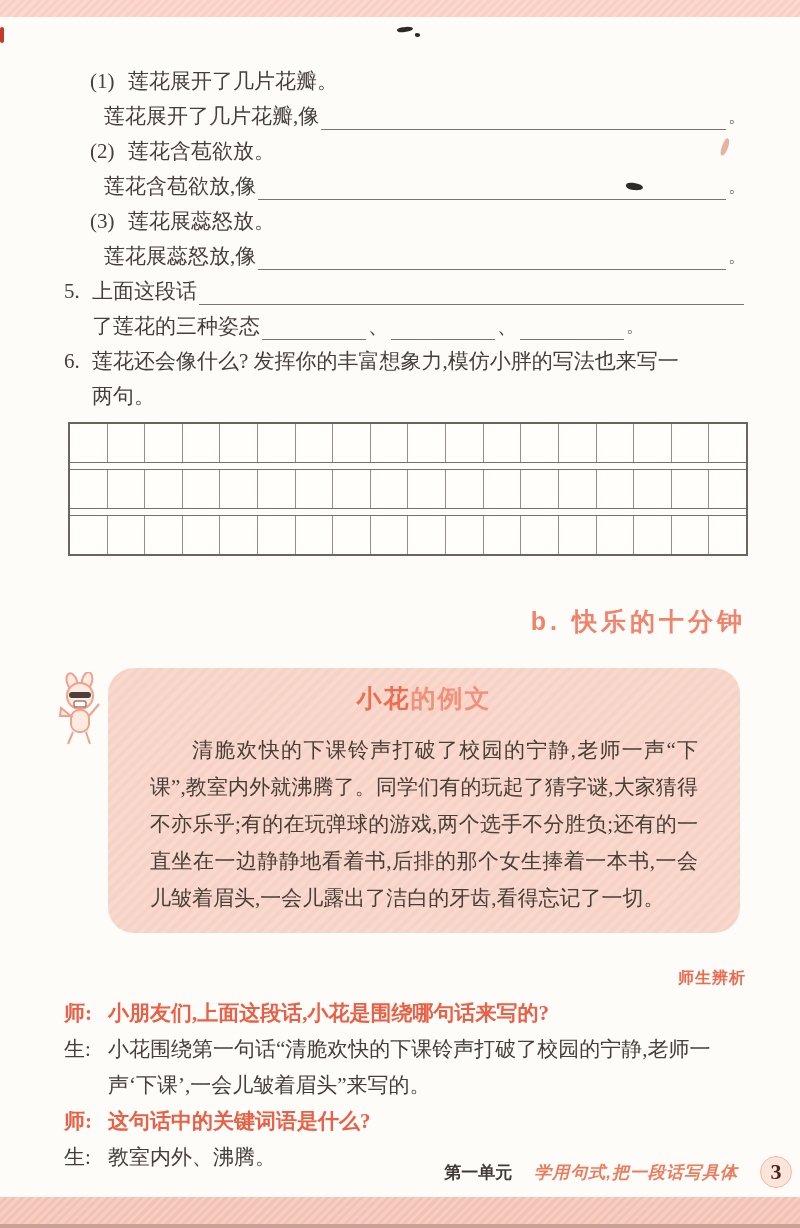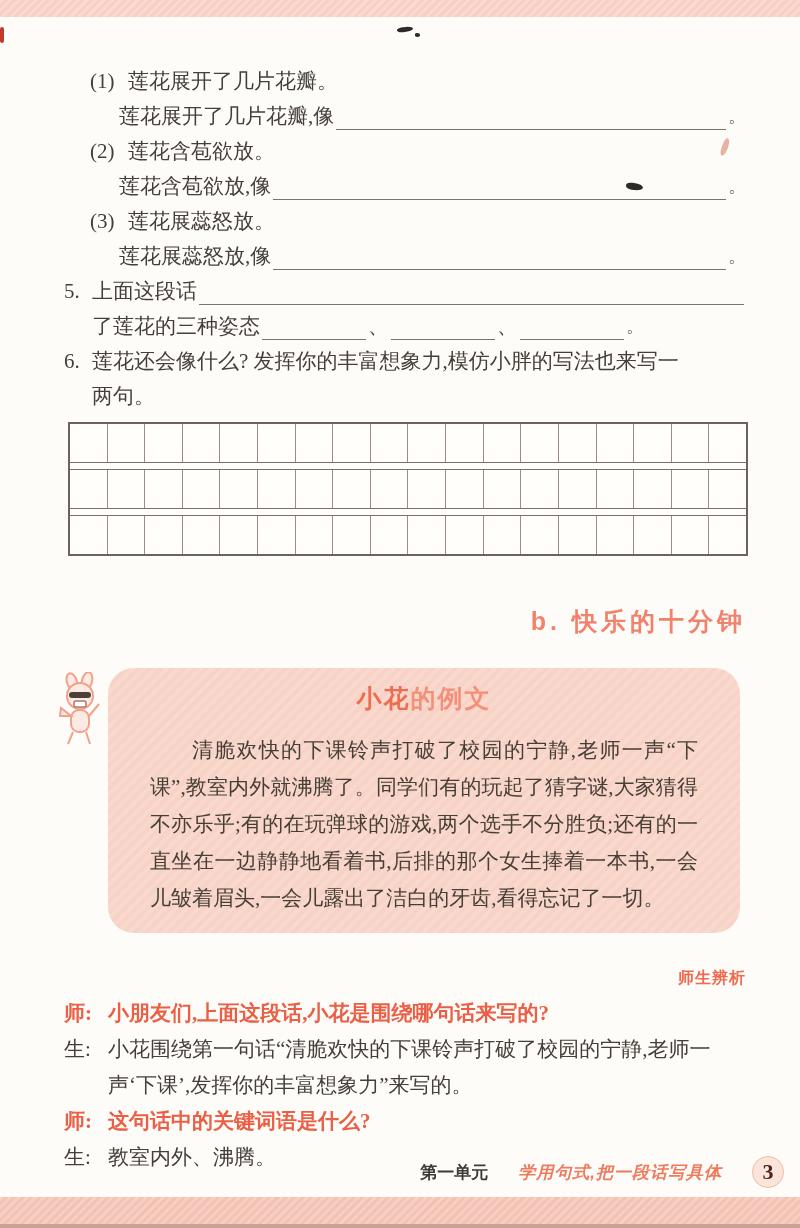--- a/index.html
+++ b/index.html
@@ -17,21 +17,21 @@
   .speck.s2{top:33px;left:415px;width:5px;height:4px;}
   .speck.s3{top:183px;left:626px;width:17px;height:7px;transform:rotate(6deg);}
   .speck.red{background:#d98b77;}
   .speck.s4{top:138px;left:722px;width:6px;height:18px;border-radius:50% 50% 60% 40%;transform:rotate(18deg);opacity:.65;}
 
   .content{position:relative;padding:64px 54px 0 64px;font-size:21px;line-height:35px;}
 
   .ex-line{display:flex;align-items:flex-end;}
   .ex-num{margin-left:26px;width:38px;flex:none;}
   .q-num{width:28px;flex:none;}
-  .ex-fill{margin-left:55px;}
+  .ex-fill{margin-left:40px;}
   .blank{border-bottom:1.5px solid #7d716b;flex:1 1 auto;min-width:40px;margin:0 2px 4px 2px;height:24px;}
   .blank.fixed{flex:0 0 auto;width:104px;}
   .period{flex:none;font-size:18px;color:#6b625c;}
   .nowrap{white-space:nowrap;flex:none;}
 
   .writing-grid{margin:8px 0 0 4px;width:676px;border:2px solid #6e625d;background:#fffefb;}
   .grid-row{display:flex;height:38px;}
   .grid-cell{flex:1 1 0;border-right:1px solid #9d8b89;}
   .grid-cell:last-child{border-right:none;}
   .grid-sep{height:6px;border-top:1.5px solid #7b6f6a;border-bottom:1.5px solid #7b6f6a;}
@@ -50,21 +50,21 @@
 
   .mascot{position:absolute;left:56px;top:672px;}
 
   .dialogue-heading{margin-top:28px;color:#ef6a4f;font-weight:bold;font-size:16px;line-height:34px;
      font-family:"Liberation Sans","DejaVu Sans",sans-serif;letter-spacing:1px;text-align:right;}
   .dlg-line{display:flex;line-height:36px;}
   .dlg-speaker{flex:none;width:44px;}
   .dlg-text{flex:1;}
   .dlg-coral{color:#ea5f45;font-weight:bold;}
 
-  .footer{position:absolute;right:16px;bottom:40px;display:flex;align-items:center;gap:30px;
+  .footer{position:absolute;right:8px;bottom:40px;display:flex;align-items:center;gap:22px;
      font-size:17px;font-family:"Liberation Sans","DejaVu Sans",sans-serif;}
   .footer-unit{color:#3f3a35;font-weight:bold;}
   .footer-sub{color:#ef7b5e;font-weight:bold;font-style:italic;letter-spacing:1px;}
   .page-circle{width:30px;height:30px;border:1.5px solid #f5b9a6;border-radius:50%;
      display:flex;align-items:center;justify-content:center;background:#fbe4da;
      color:#4d241d;font-weight:bold;font-size:22px;font-family:"Liberation Serif",serif;}
 </style>
 </head>
 <body>
 
@@ -208,21 +208,21 @@
   </div>
 
   <div class="dialogue-heading">师生辨析</div>
 
   <div class="dlg-line dlg-coral">
     <span class="dlg-speaker">师:</span>
     <span class="dlg-text">小朋友们,上面这段话,小花是围绕哪句话来写的?</span>
   </div>
   <div class="dlg-line">
     <span class="dlg-speaker">生:</span>
-    <span class="dlg-text">小花围绕第一句话“清脆欢快的下课铃声打破了校园的宁静,老师一声‘下课’,发挥你的丰富想象力”来写的。</span>
+    <span class="dlg-text">小花围绕第一句话“清脆欢快的下课铃声打破了校园的宁静,老师一声‘下课’,一会儿皱着眉头”来写的。</span>
   </div>
   <div class="dlg-line dlg-coral">
     <span class="dlg-speaker">师:</span>
     <span class="dlg-text">这句话中的关键词语是什么?</span>
   </div>
   <div class="dlg-line">
     <span class="dlg-speaker">生:</span>
     <span class="dlg-text">教室内外、沸腾。</span>
   </div>
 </div>

